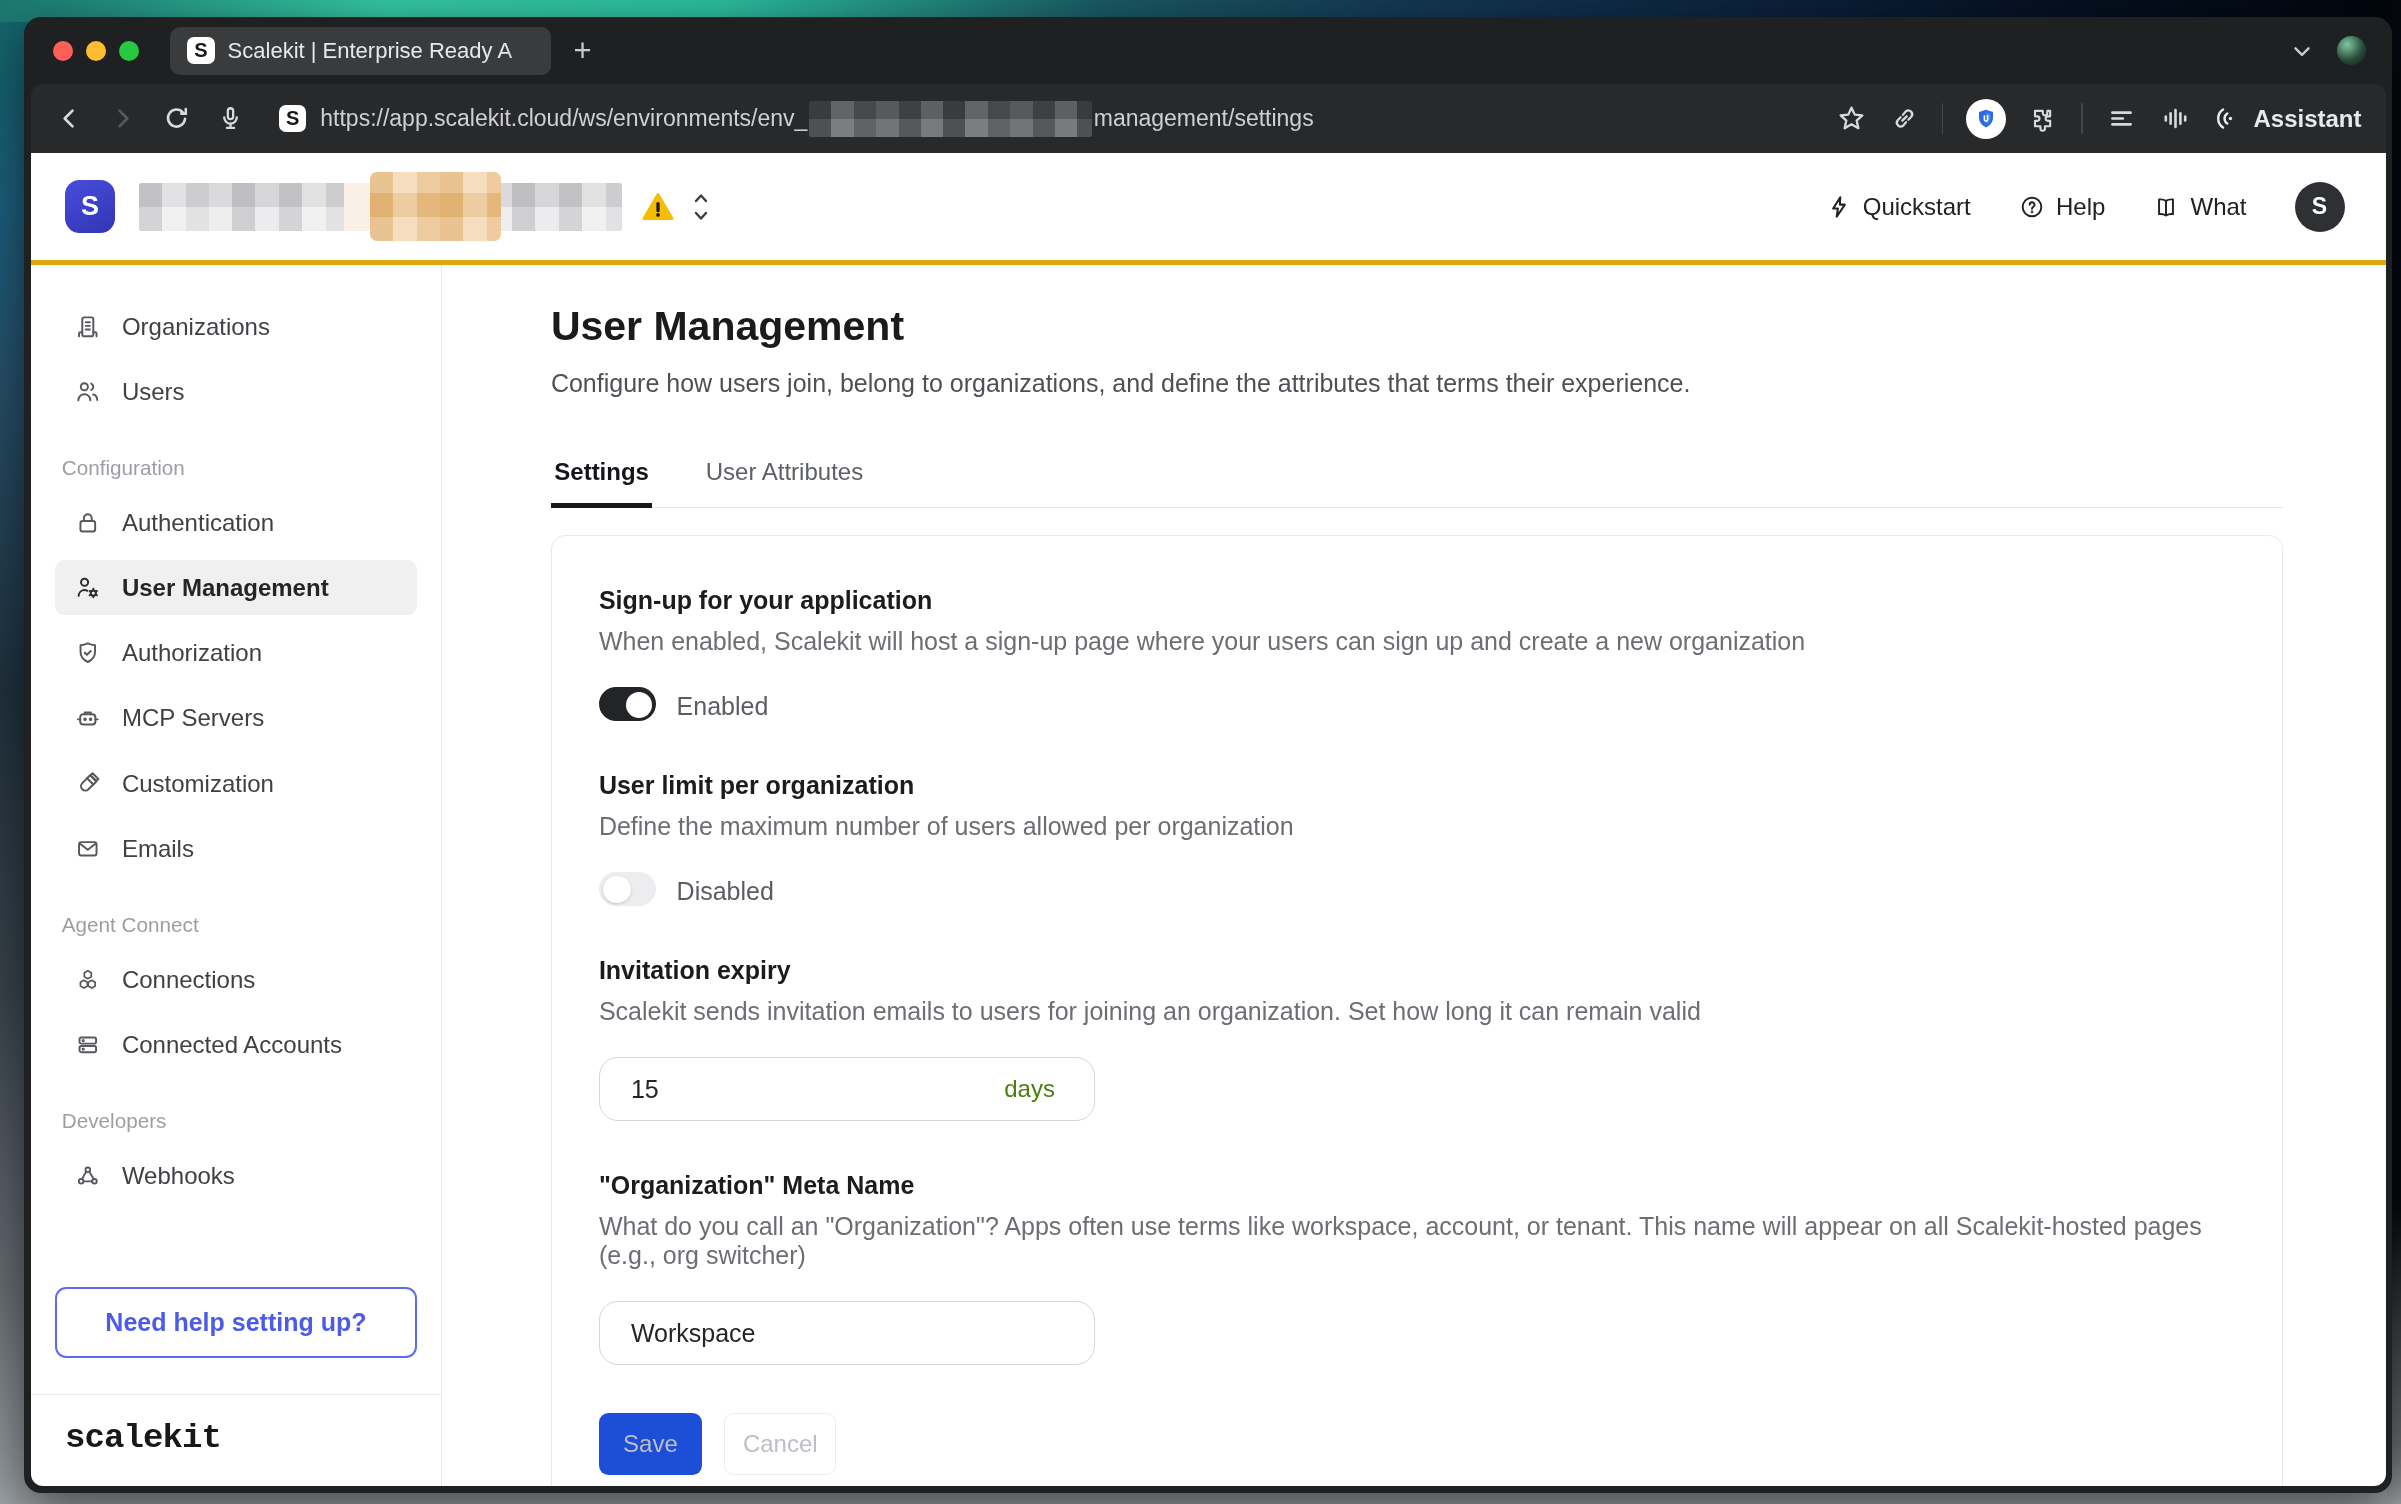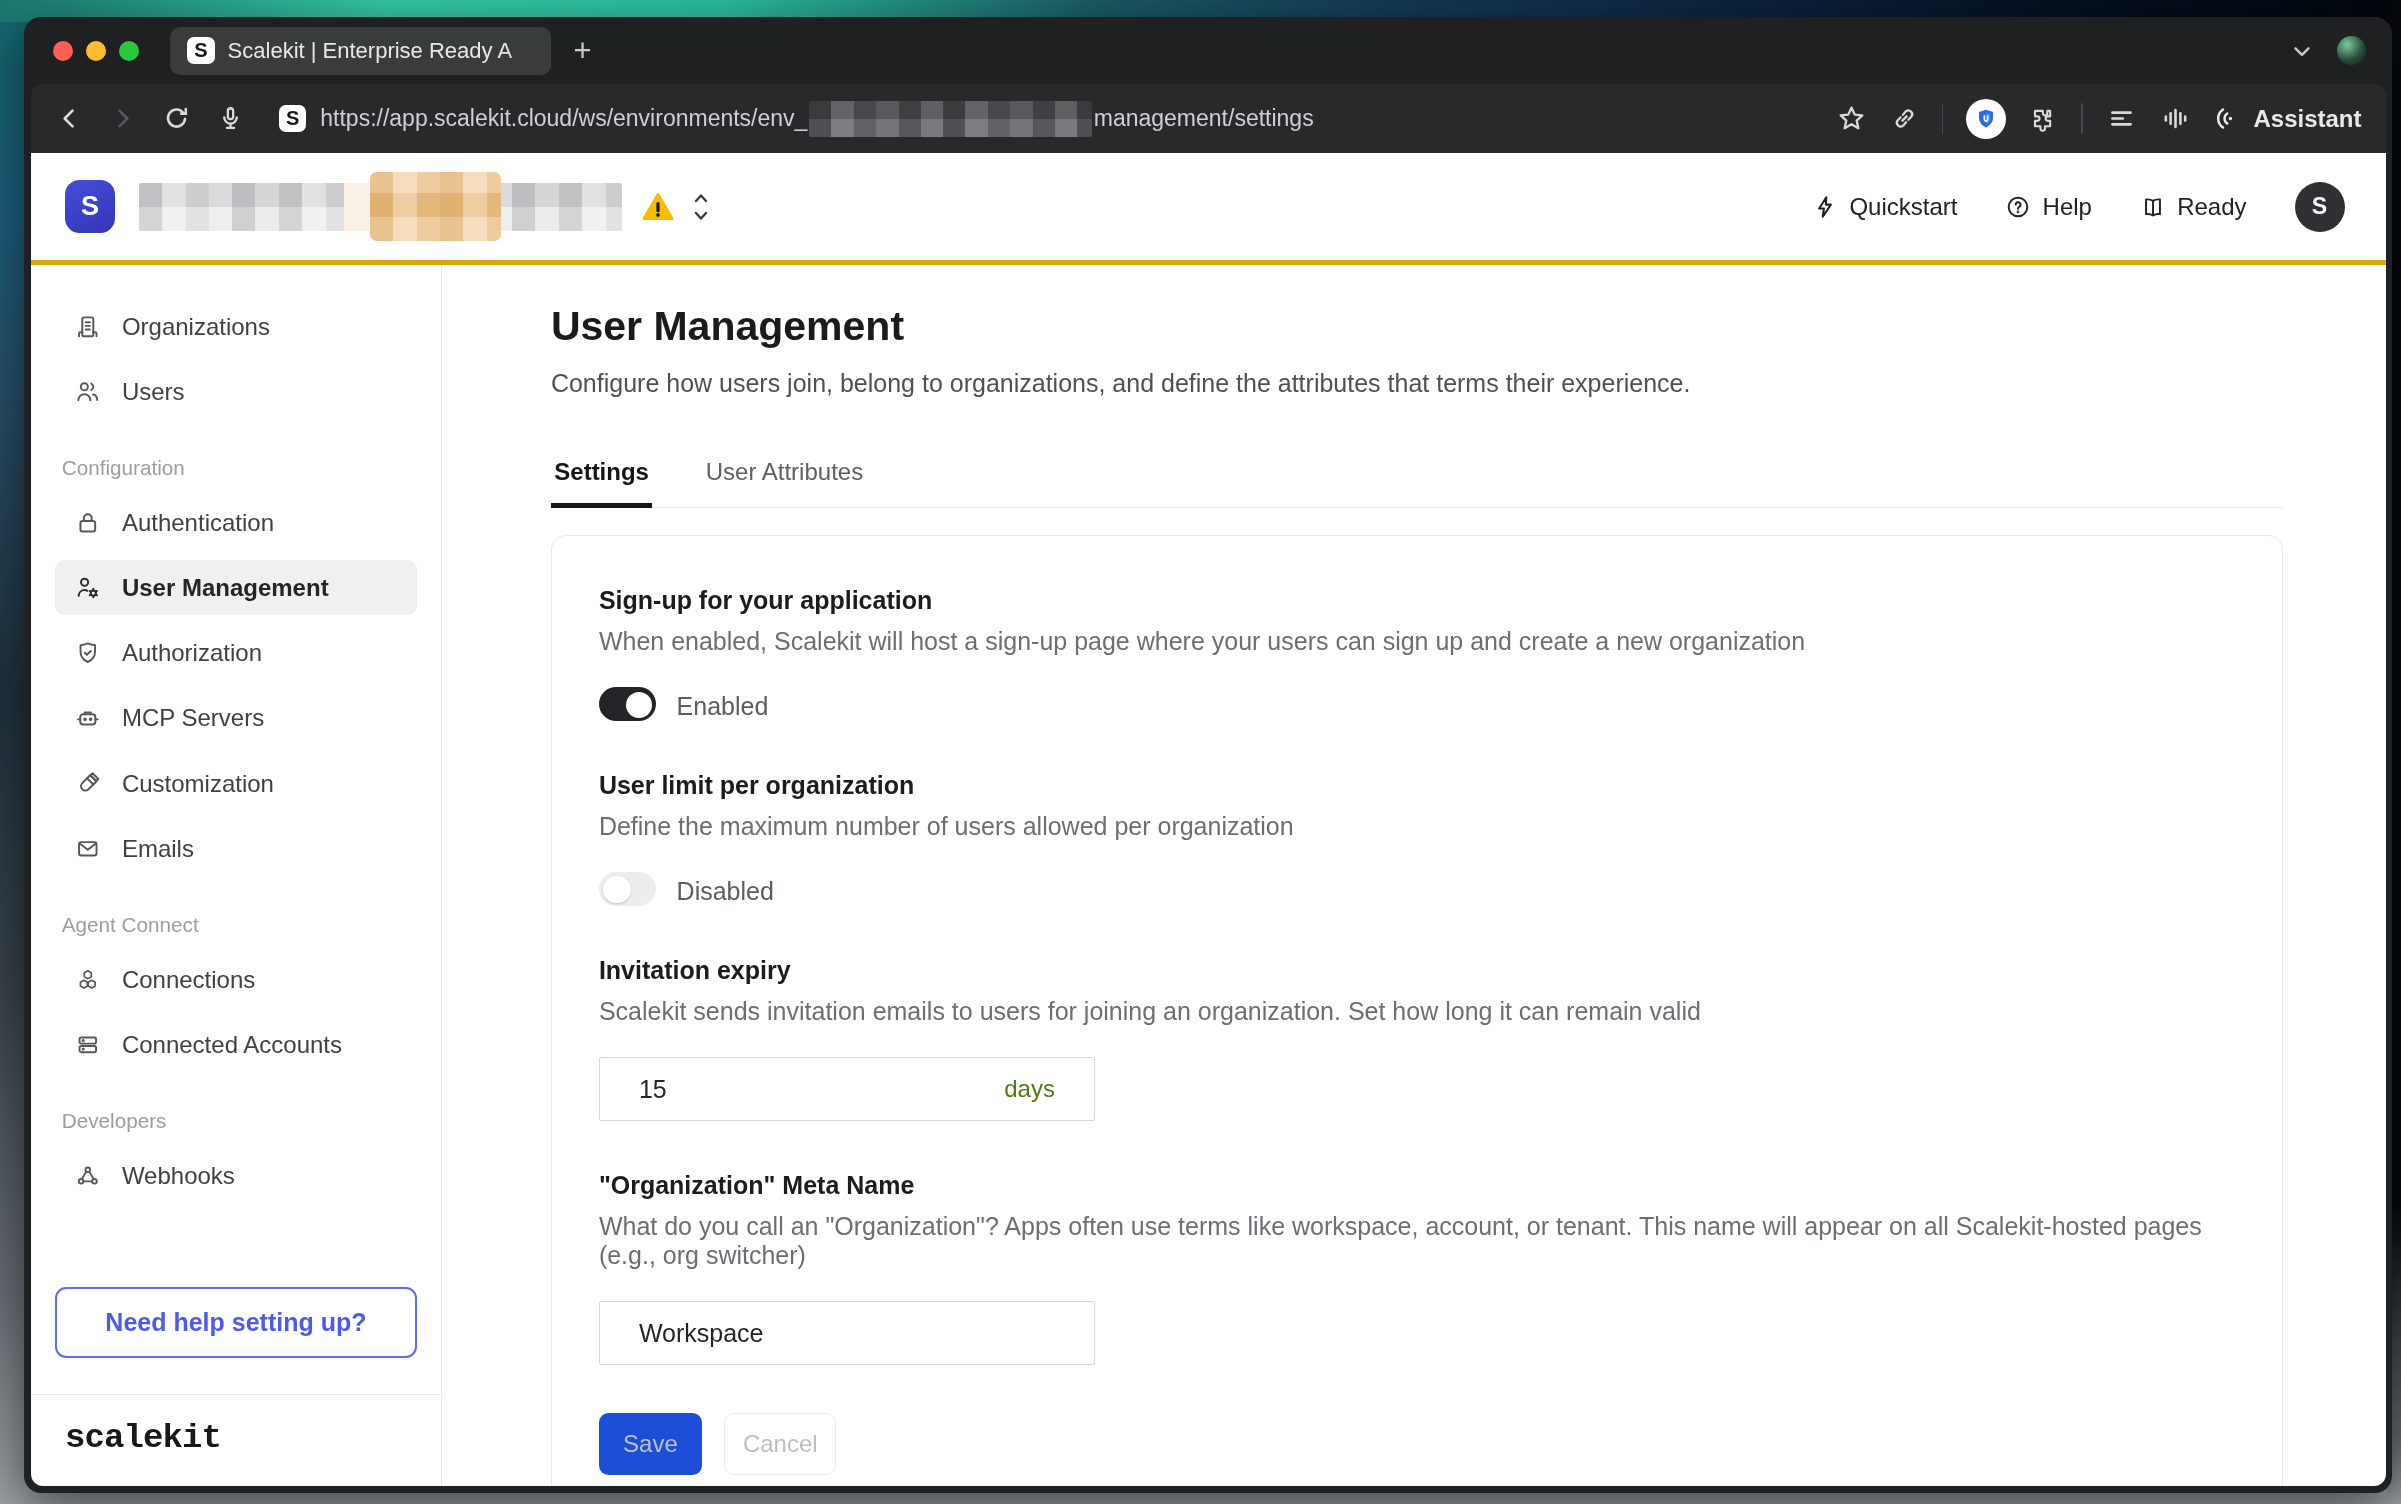--- a/index.html
+++ b/index.html
@@ -105,22 +105,22 @@
   .sec-title{font-size:25px;font-weight:600;color:#1b1c1e;}
   .sec-desc{font-size:25px;color:#6b6e73;margin-top:12px;}
   .sec{margin-top:50px;} .sec:first-child{margin-top:0;}
   .toggle-row{display:flex;align-items:flex-end;gap:20.7px;margin-top:31px;}
   .toggle{width:57px;height:34px;border-radius:861px;position:relative;flex:0 0 auto;}
   .toggle.on{background:#232427;}
   .toggle.on .knob{position:absolute;right:4.3px;top:4.3px;width:26px;height:26px;border-radius:50%;background:#fff;}
   .toggle.off{background:#ededef;}
   .toggle.off .knob{position:absolute;left:4.3px;top:3.4px;width:27.6px;height:27.6px;border-radius:50%;background:#fff;box-shadow:0 0.9px 2.6px rgba(0,0,0,.18);}
   .toggle-label{font-size:25px;color:#5a5d62;}
-  .field{position:relative;width:496px;height:64px;margin-top:31px;border:1.7px solid #d6d7da;border-radius:2px;
-    display:flex;align-items:center;padding:0 39px;box-sizing:border-box;}
+  .field{position:relative;width:496px;height:64px;margin-top:31px;border:1.7px solid #d6d7da;border-radius:19px;
+    display:flex;align-items:center;padding:0 31px;box-sizing:border-box;}
   .field .fval{font-size:25px;color:#232528;}
   .field .fsuffix{position:absolute;right:39px;font-size:24px;color:#4d7c0f;}
   .btn-row{display:flex;gap:22.4px;margin-top:48px;}
   .btn{height:62px;border-radius:9.5px;display:flex;align-items:center;justify-content:center;font-size:24px;font-weight:500;}
   .btn-save{width:103px;background:#1d4ed8;color:#bcbfc3;}
   .btn-cancel{width:112px;background:#fff;border:1.7px solid #ebebed;color:#bcbfc3;box-sizing:border-box;}
 
   svg{display:block;}
 </style>
 </head>
@@ -283,21 +283,21 @@
             </span>
             <span>Help</span>
           </span>
           <span class="header-link">
             <span>
               <svg width="26" height="26" viewBox="0 0 24 24" fill="none" stroke="#212226" stroke-width="1.8" stroke-linejoin="round">
                   <path d="M12 6.3c-1.8-1.2-4-1.5-6.4-1.3v13.6c2.4-.2 4.6.1 6.4 1.3 1.8-1.2 4-1.5 6.4-1.3V5c-2.4-.2-4.6.1-6.4 1.3z"></path>
                   <line x1="12" y1="6.3" x2="12" y2="19.6"></line>
                 </svg>
             </span>
-            <span>Ready</span>
+            <span>What</span>
           </span>
           <span class="header-avatar">S</span>
         </div>
       </div>
 
       <div class="page-body">
 
         <div class="sidebar">
           <div class="side-group">
             <div class="side-item">

